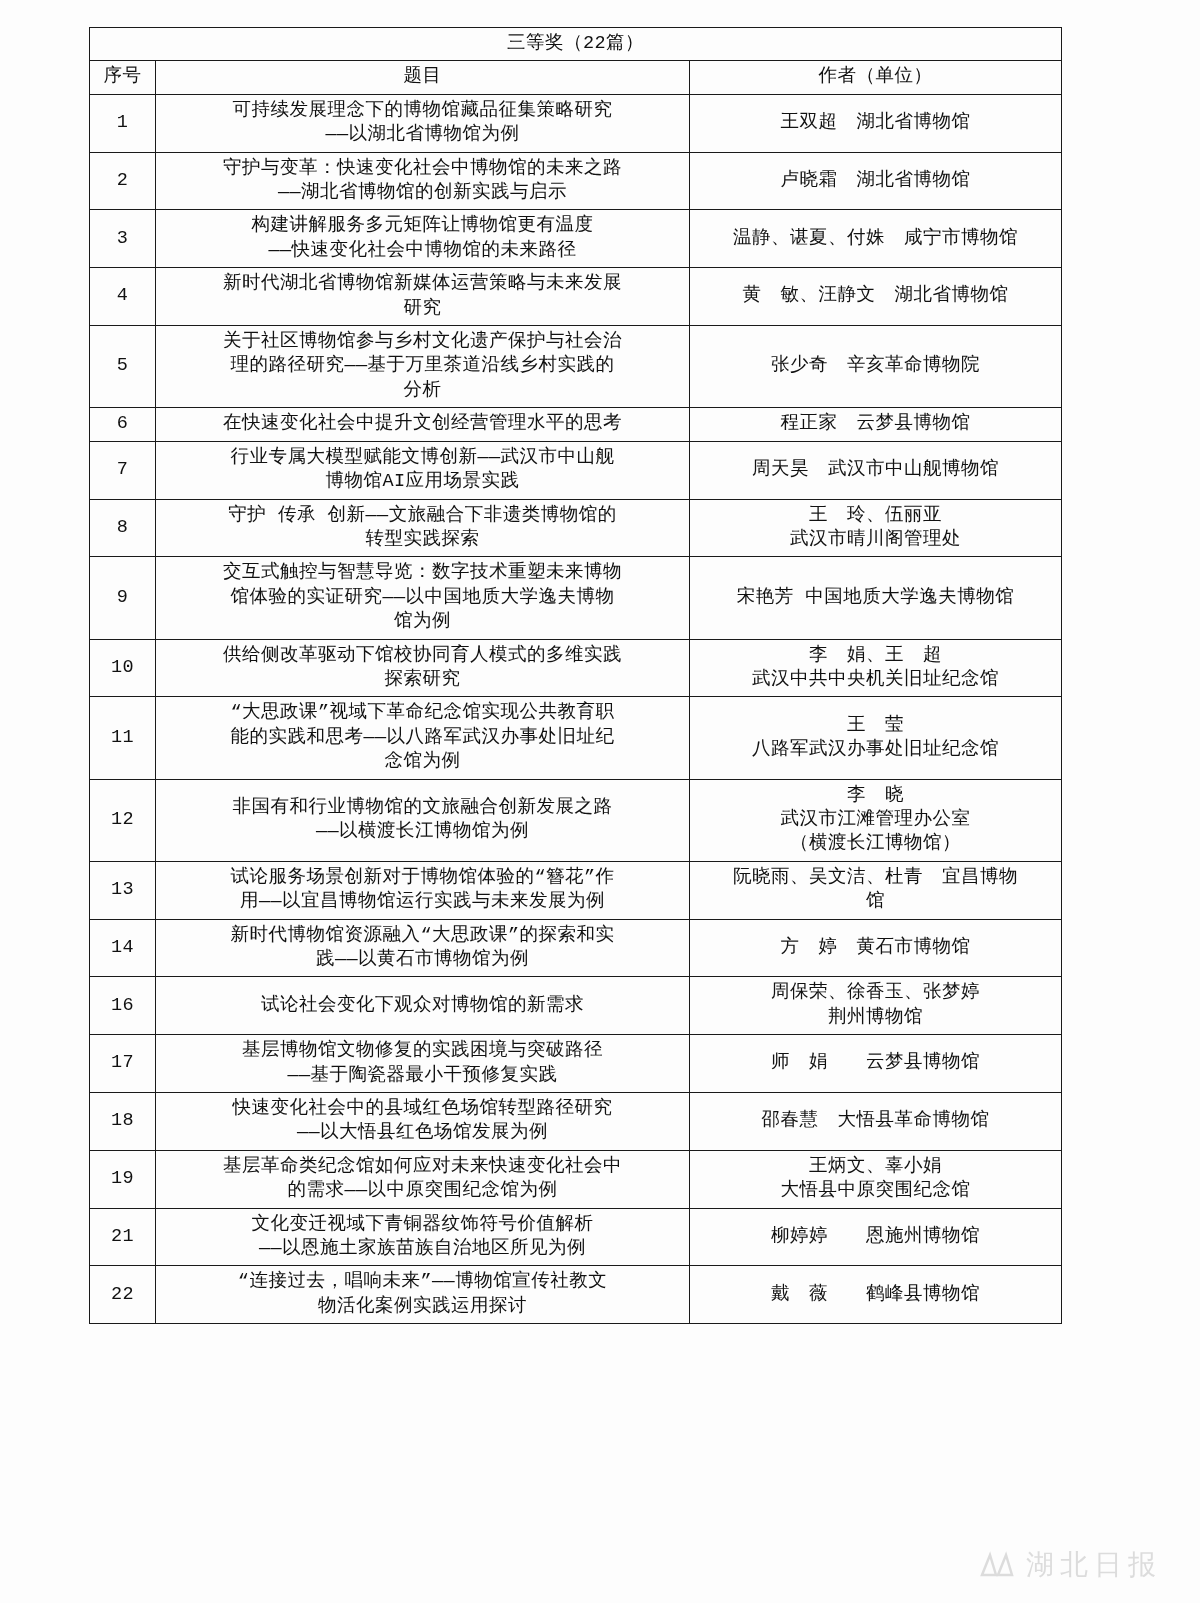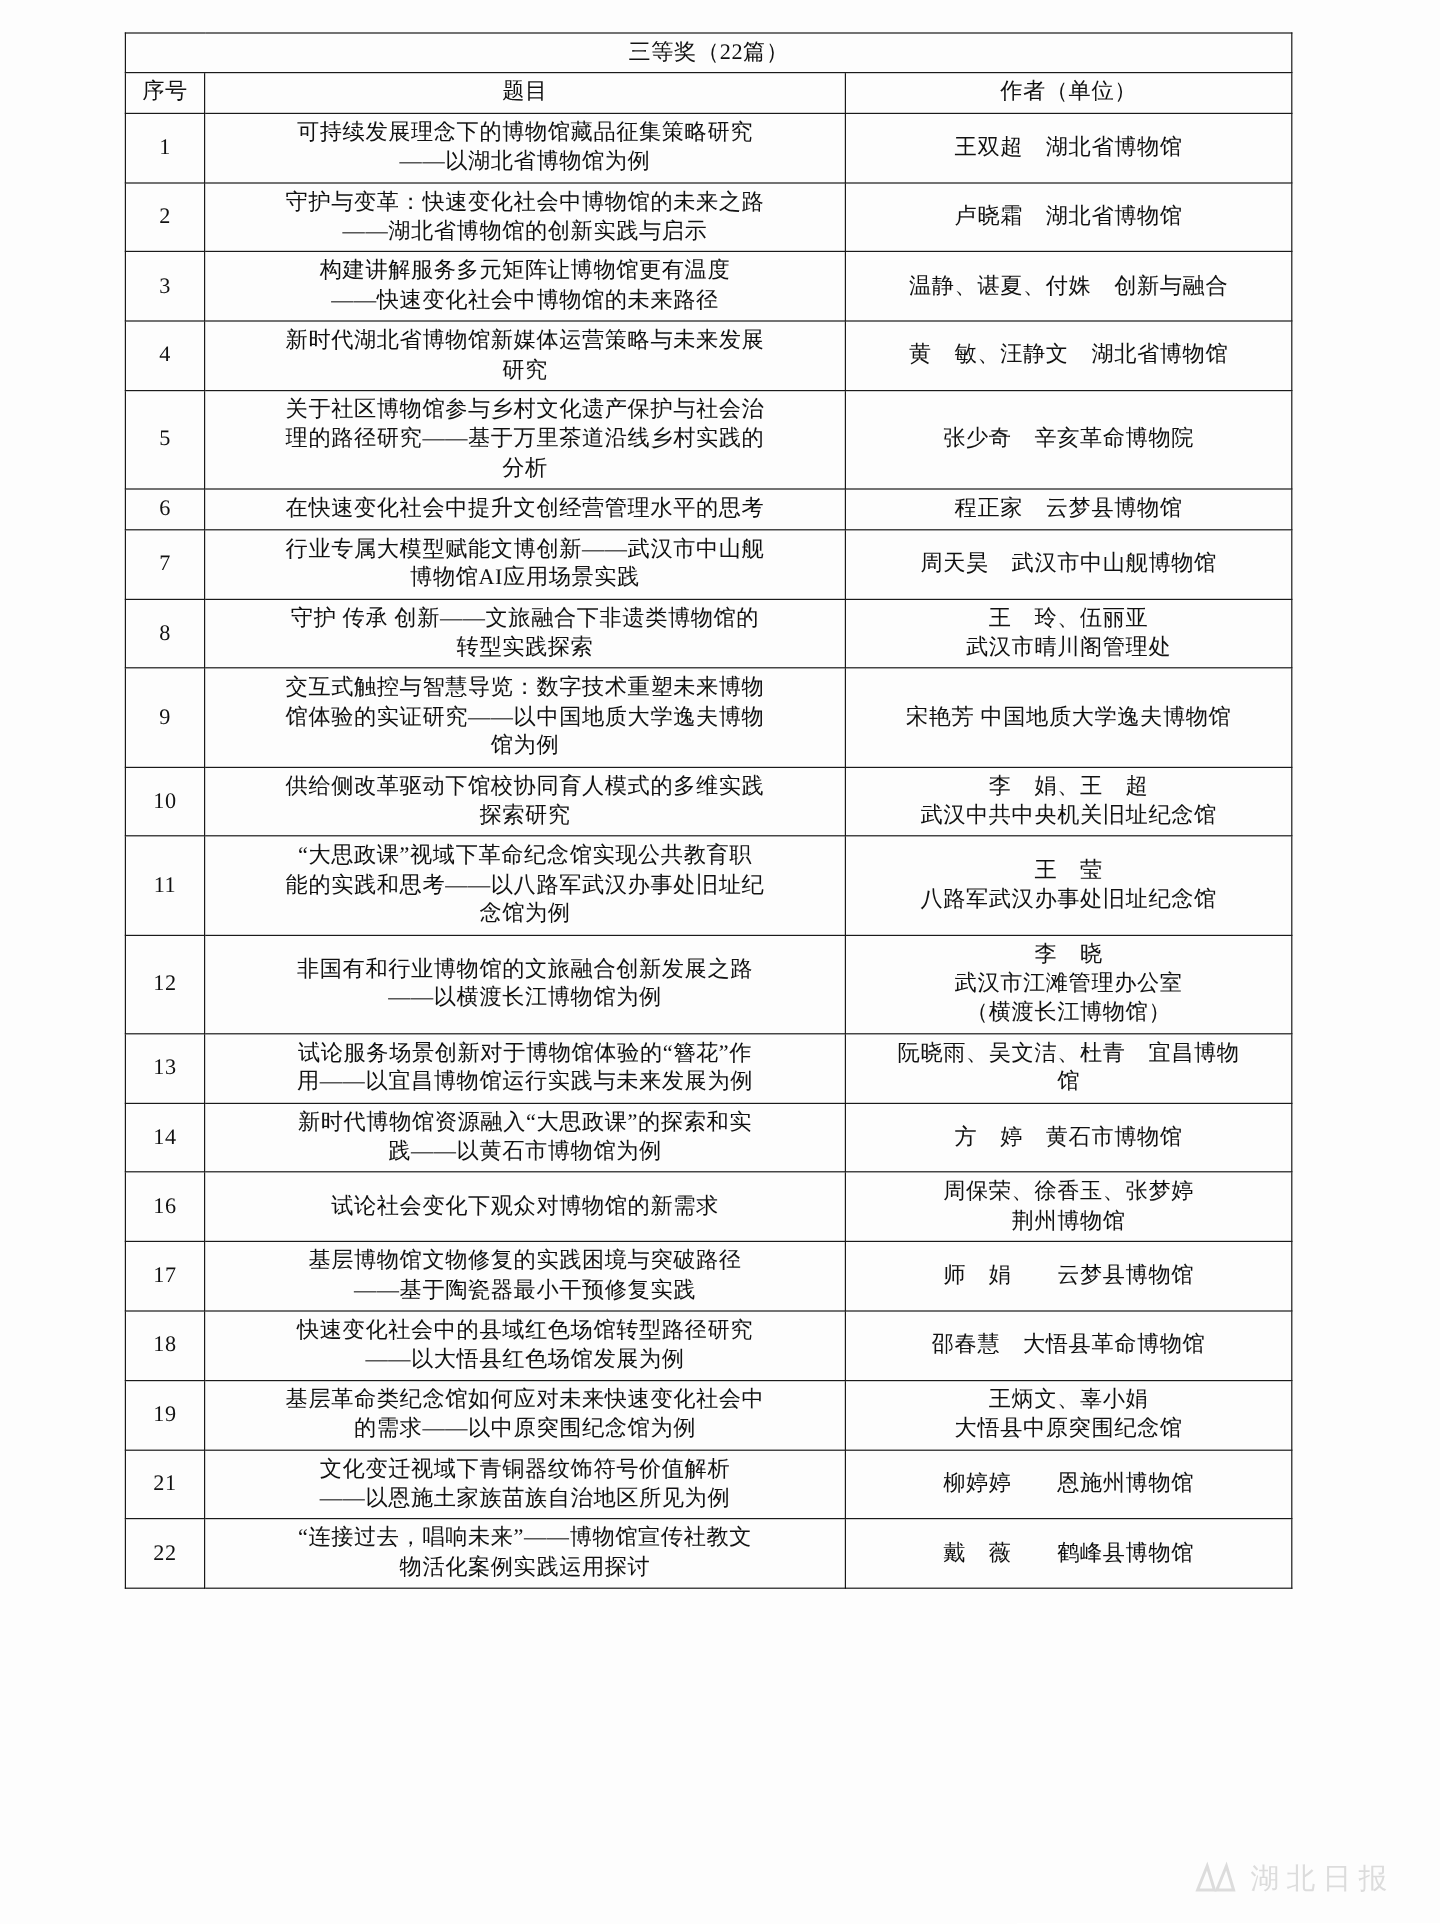--- a/index.html
+++ b/index.html
@@ -17,23 +17,24 @@
   }
   .page {
     position: absolute;
     left: 0; top: 0;
     width: 1200px;
     height: 1603px;
     background: #fdfdfd;
   }
   .table-wrap {
     position: absolute;
-    left: 104px;
+    left: 89px;
     top: 27px;
     width: 972px;
+    font-family: Liberation Mono, monospace;
   }
   table.award-table {
     border-collapse: collapse;
     width: 972px;
     table-layout: fixed;
   }
   table.award-table td, table.award-table th {
     border: 1.4px solid #1a1a1a;
     padding: 4px 4px;
     vertical-align: middle;
@@ -80,21 +81,21 @@
     gap: 10px;
     opacity: 0.22;
     pointer-events: none;
   }
   .wm-mark {
     width: 40px;
     height: 40px;
     position: relative;
   }
   .wm-text {
-    font-size: 24px;
+    font-size: 28px;
     letter-spacing: 6px;
     color: #6b6b6b;
     font-family: "Liberation Serif", serif;
   }
 </style>
 </head>
 <body>
 
 <div class="page">
 
@@ -137,21 +138,21 @@
           </td>
         </tr>
 
         <tr>
           <td class="cell-no">3</td>
           <td class="cell-title">
             <span class="line2">构建讲解服务多元矩阵让博物馆更有温度</span>
             <span class="line2">——快速变化社会中博物馆的未来路径</span>
           </td>
           <td class="cell-author">
-            <span class="line2">温静、谌夏、付姝　创新与融合</span>
+            <span class="line2">温静、谌夏、付姝　咸宁市博物馆</span>
           </td>
         </tr>
 
         <tr>
           <td class="cell-no">4</td>
           <td class="cell-title">
             <span class="line2">新时代湖北省博物馆新媒体运营策略与未来发展</span>
             <span class="line2">研究</span>
           </td>
           <td class="cell-author">

